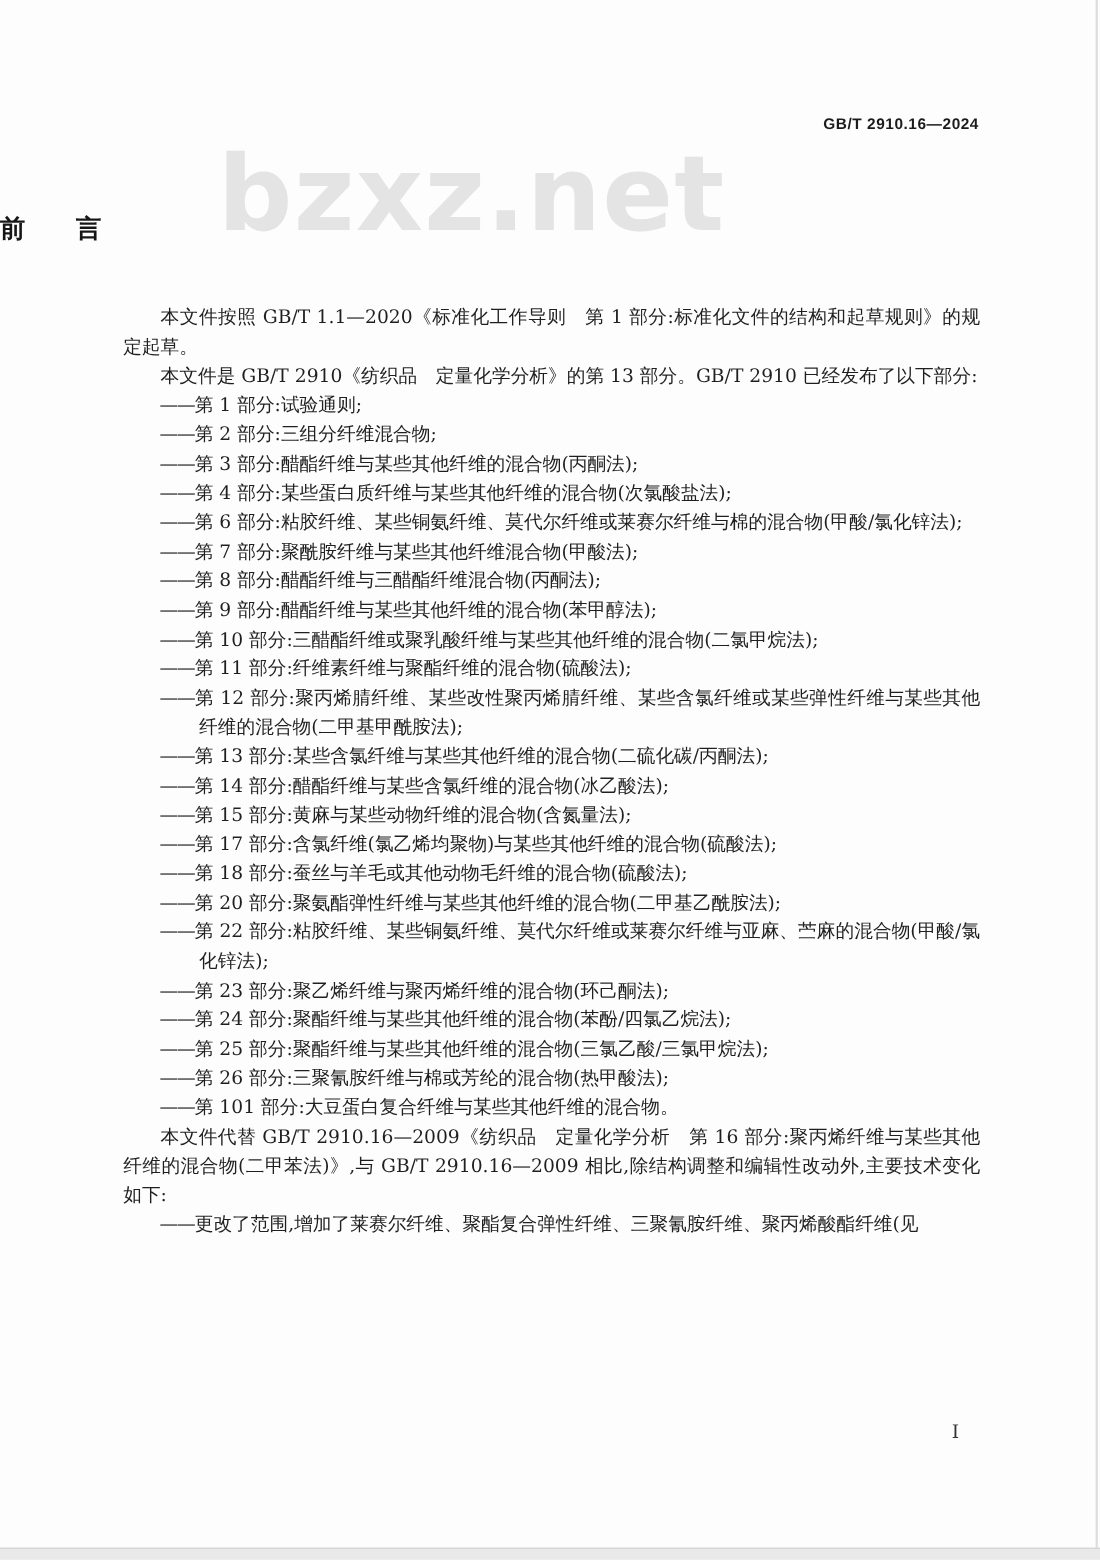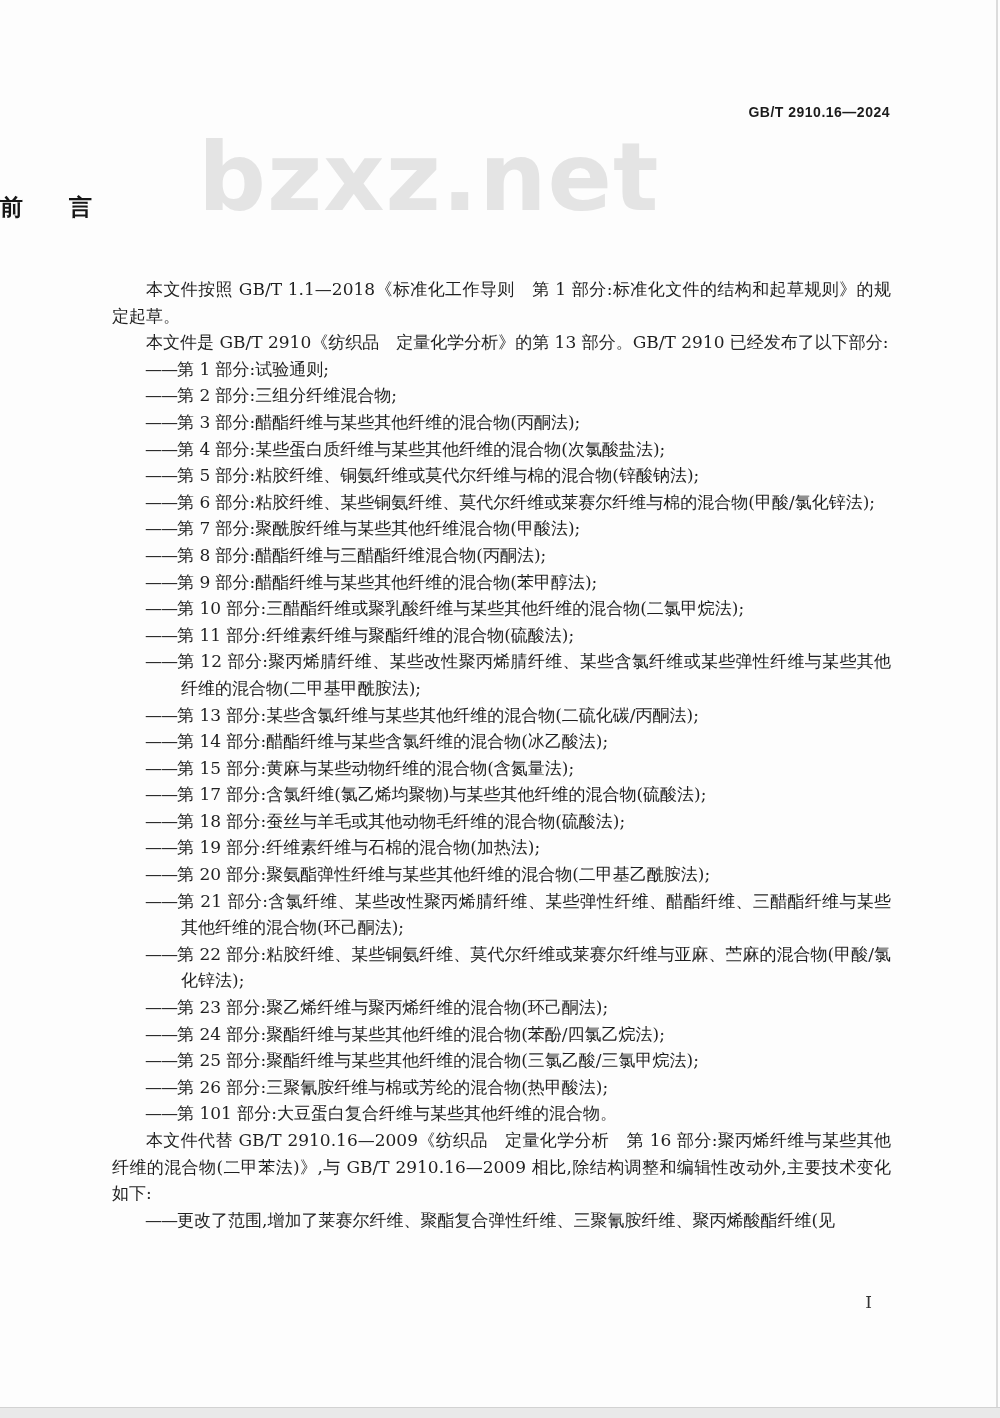--- a/index.html
+++ b/index.html
@@ -91,42 +91,39 @@
 
 <div class="page">
 
   <div class="watermark">bzxz.net</div>
 
   <div class="doc-code">GB/T 2910.16—2024</div>
 
   <div class="doc-title">前　　言</div>
 
   <div class="content">
-      <div class="block para">本文件按照 GB/T 1.1—2018《标准化工作导则　第 1 部分:标准化文件的结构和起草规则》的规定起草。</div>
+      <div class="block para">本文件按照 GB/T 1.1—2020《标准化工作导则　第 1 部分:标准化文件的结构和起草规则》的规定起草。</div>
       <div class="block para">本文件是 GB/T 2910《纺织品　定量化学分析》的第 13 部分。GB/T 2910 已经发布了以下部分:</div>
       <div class="block item"><span class="dash">——</span>第 1 部分:试验通则;</div>
       <div class="block item"><span class="dash">——</span>第 2 部分:三组分纤维混合物;</div>
       <div class="block item"><span class="dash">——</span>第 3 部分:醋酯纤维与某些其他纤维的混合物(丙酮法);</div>
       <div class="block item"><span class="dash">——</span>第 4 部分:某些蛋白质纤维与某些其他纤维的混合物(次氯酸盐法);</div>
-      <div class="block item"><span class="dash">——</span>第 5 部分:粘胶纤维、铜氨纤维或莫代尔纤维与棉的混合物(锌酸钠法);</div>
       <div class="block item"><span class="dash">——</span>第 6 部分:粘胶纤维、某些铜氨纤维、莫代尔纤维或莱赛尔纤维与棉的混合物(甲酸/氯化锌法);</div>
       <div class="block item"><span class="dash">——</span>第 7 部分:聚酰胺纤维与某些其他纤维混合物(甲酸法);</div>
       <div class="block item"><span class="dash">——</span>第 8 部分:醋酯纤维与三醋酯纤维混合物(丙酮法);</div>
       <div class="block item"><span class="dash">——</span>第 9 部分:醋酯纤维与某些其他纤维的混合物(苯甲醇法);</div>
       <div class="block item"><span class="dash">——</span>第 10 部分:三醋酯纤维或聚乳酸纤维与某些其他纤维的混合物(二氯甲烷法);</div>
       <div class="block item"><span class="dash">——</span>第 11 部分:纤维素纤维与聚酯纤维的混合物(硫酸法);</div>
       <div class="block item"><span class="dash">——</span>第 12 部分:聚丙烯腈纤维、某些改性聚丙烯腈纤维、某些含氯纤维或某些弹性纤维与某些其他纤维的混合物(二甲基甲酰胺法);</div>
       <div class="block item"><span class="dash">——</span>第 13 部分:某些含氯纤维与某些其他纤维的混合物(二硫化碳/丙酮法);</div>
       <div class="block item"><span class="dash">——</span>第 14 部分:醋酯纤维与某些含氯纤维的混合物(冰乙酸法);</div>
       <div class="block item"><span class="dash">——</span>第 15 部分:黄麻与某些动物纤维的混合物(含氮量法);</div>
       <div class="block item"><span class="dash">——</span>第 17 部分:含氯纤维(氯乙烯均聚物)与某些其他纤维的混合物(硫酸法);</div>
       <div class="block item"><span class="dash">——</span>第 18 部分:蚕丝与羊毛或其他动物毛纤维的混合物(硫酸法);</div>
-      <div class="block item"><span class="dash">——</span>第 19 部分:纤维素纤维与石棉的混合物(加热法);</div>
       <div class="block item"><span class="dash">——</span>第 20 部分:聚氨酯弹性纤维与某些其他纤维的混合物(二甲基乙酰胺法);</div>
-      <div class="block item"><span class="dash">——</span>第 21 部分:含氯纤维、某些改性聚丙烯腈纤维、某些弹性纤维、醋酯纤维、三醋酯纤维与某些其他纤维的混合物(环己酮法);</div>
       <div class="block item"><span class="dash">——</span>第 22 部分:粘胶纤维、某些铜氨纤维、莫代尔纤维或莱赛尔纤维与亚麻、苎麻的混合物(甲酸/氯化锌法);</div>
       <div class="block item"><span class="dash">——</span>第 23 部分:聚乙烯纤维与聚丙烯纤维的混合物(环己酮法);</div>
       <div class="block item"><span class="dash">——</span>第 24 部分:聚酯纤维与某些其他纤维的混合物(苯酚/四氯乙烷法);</div>
       <div class="block item"><span class="dash">——</span>第 25 部分:聚酯纤维与某些其他纤维的混合物(三氯乙酸/三氯甲烷法);</div>
       <div class="block item"><span class="dash">——</span>第 26 部分:三聚氰胺纤维与棉或芳纶的混合物(热甲酸法);</div>
       <div class="block item"><span class="dash">——</span>第 101 部分:大豆蛋白复合纤维与某些其他纤维的混合物。</div>
       <div class="block para">本文件代替 GB/T 2910.16—2009《纺织品　定量化学分析　第 16 部分:聚丙烯纤维与某些其他纤维的混合物(二甲苯法)》,与 GB/T 2910.16—2009 相比,除结构调整和编辑性改动外,主要技术变化如下:</div>
       <div class="block item"><span class="dash">——</span>更改了范围,增加了莱赛尔纤维、聚酯复合弹性纤维、三聚氰胺纤维、聚丙烯酸酯纤维(见</div>
     </div>
 

